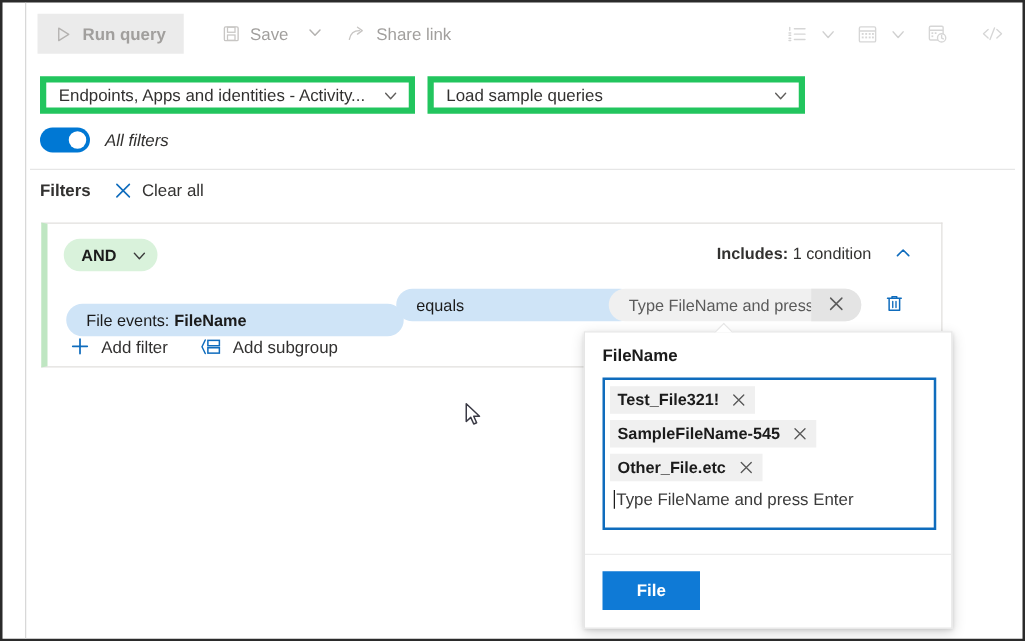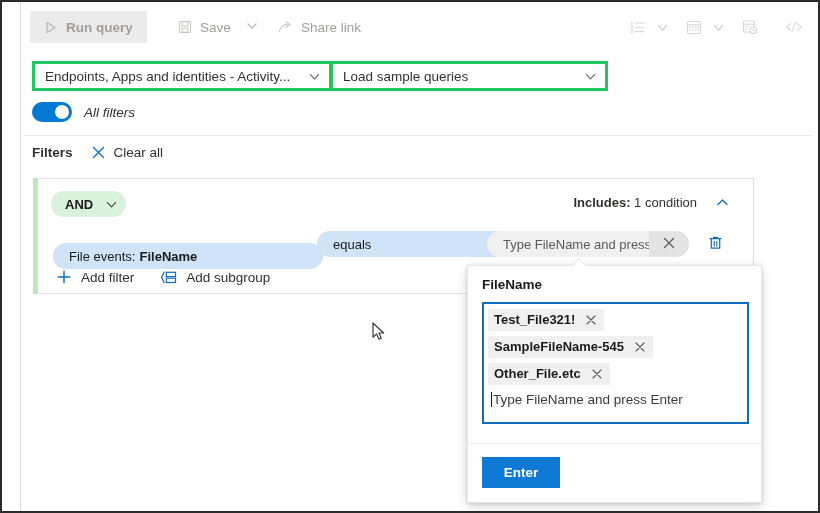--- a/index.html
+++ b/index.html
@@ -93,33 +93,33 @@
   #calendar-icon-btn  { left: 657px; }
   #calendar-caret-btn { left: 685px; width: 20px; }
   #calendar-clock-btn { left: 713px; }
   #code-icon-btn      { left: 757px; }
 
   
   .combo {
     position: absolute;
     box-sizing: border-box;
     height: 30px;
-    border: 3px solid #22c55e;
+    border: 5px solid #22c55e;
     background: #ffffff;
     display: flex;
     align-items: center;
     padding: 0 8px 0 10px;
     font-size: 13.5px;
     color: #323130;
     cursor: pointer;
   }
   .combo .combo-label { flex: 1; white-space: nowrap; overflow: hidden; }
   .combo .combo-caret { color: #605e5c; margin-left: 6px; display:flex; }
   #scope-select { left: 30px; top: 59px; width: 300px; }
-  #sample-queries-select { left: 328px; top: 59px; width: 278px; }
+  #sample-queries-select { left: 340px; top: 59px; width: 302px; }
 
   
   #all-filters-row {
     position: absolute;
     left: 30px;
     top: 100px;
     display: flex;
     align-items: center;
   }
   #all-filters-toggle {
@@ -716,21 +716,21 @@
           </span>
         </span>
       </div>
       <div id="tag-entry">
         <span id="tag-caret"></span><span>Type FileName and press Enter</span>
       </div>
     </div>
 
     <div id="popup-footer-divider"></div>
 
-    <button id="apply-button">Enter</button>
+    <button id="apply-button">File</button>
   </div>
 
   <div id="mouse-cursor">
     <svg width="14" height="20" viewBox="0 0 14 20">
       <path d="M1 1 L1 15.2 L4.6 11.9 L7 17.2 L9.3 16.2 L7 11 L11.6 11 Z" fill="#ffffff" stroke="#3a3a45" stroke-width="1.2" stroke-linejoin="round"></path>
     </svg>
   </div>
 
 </div>
 

